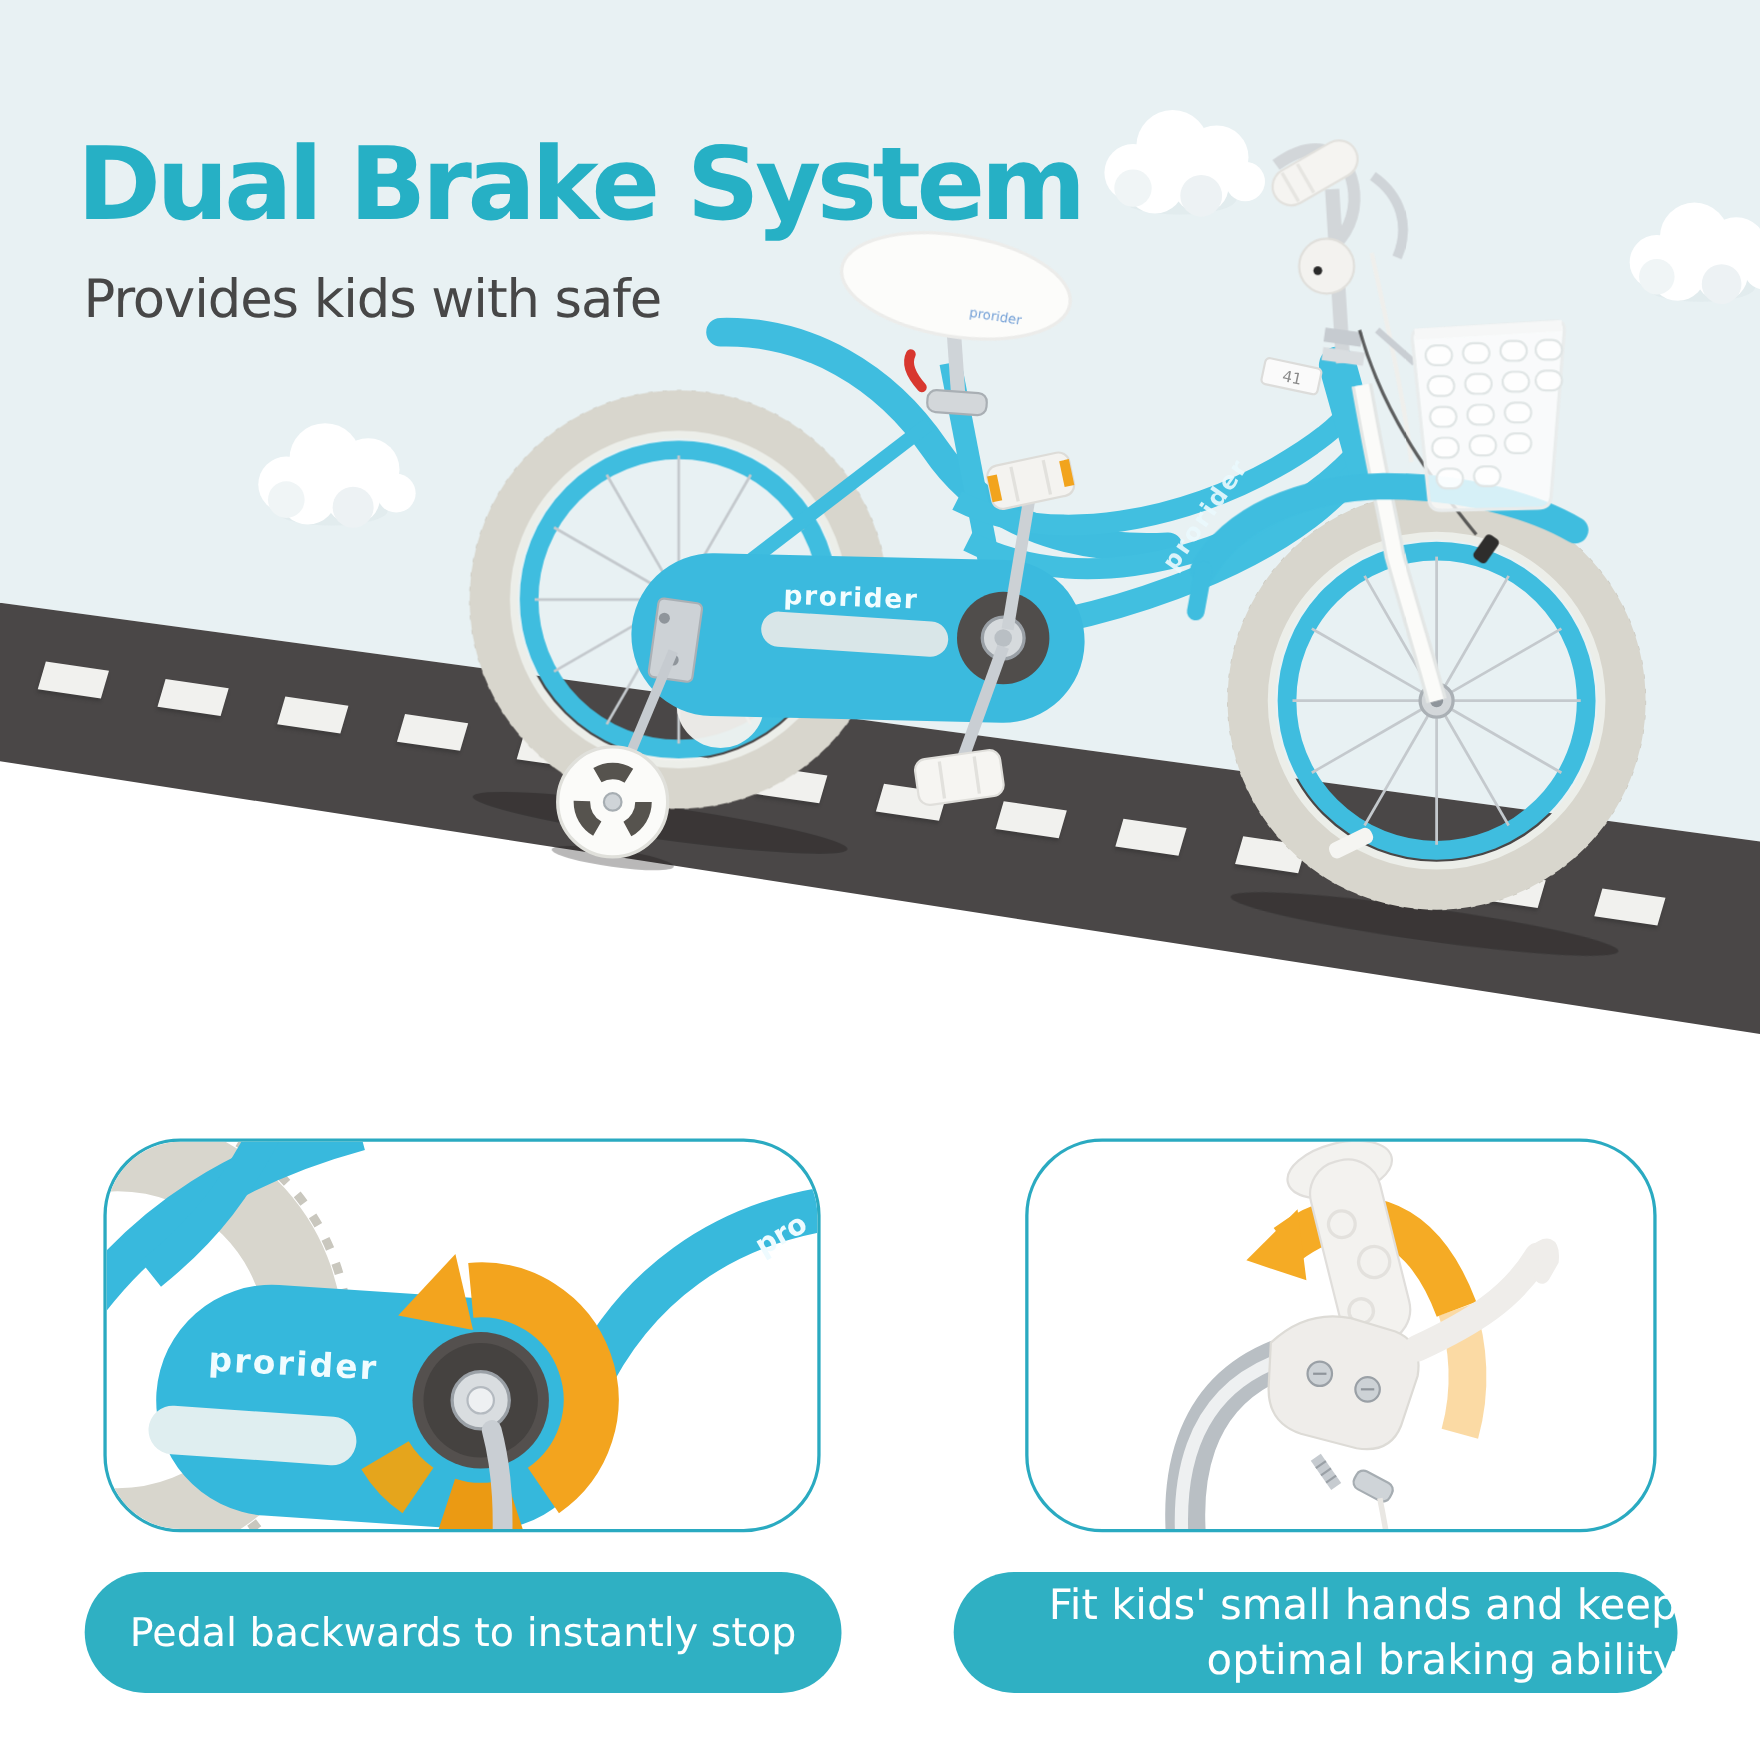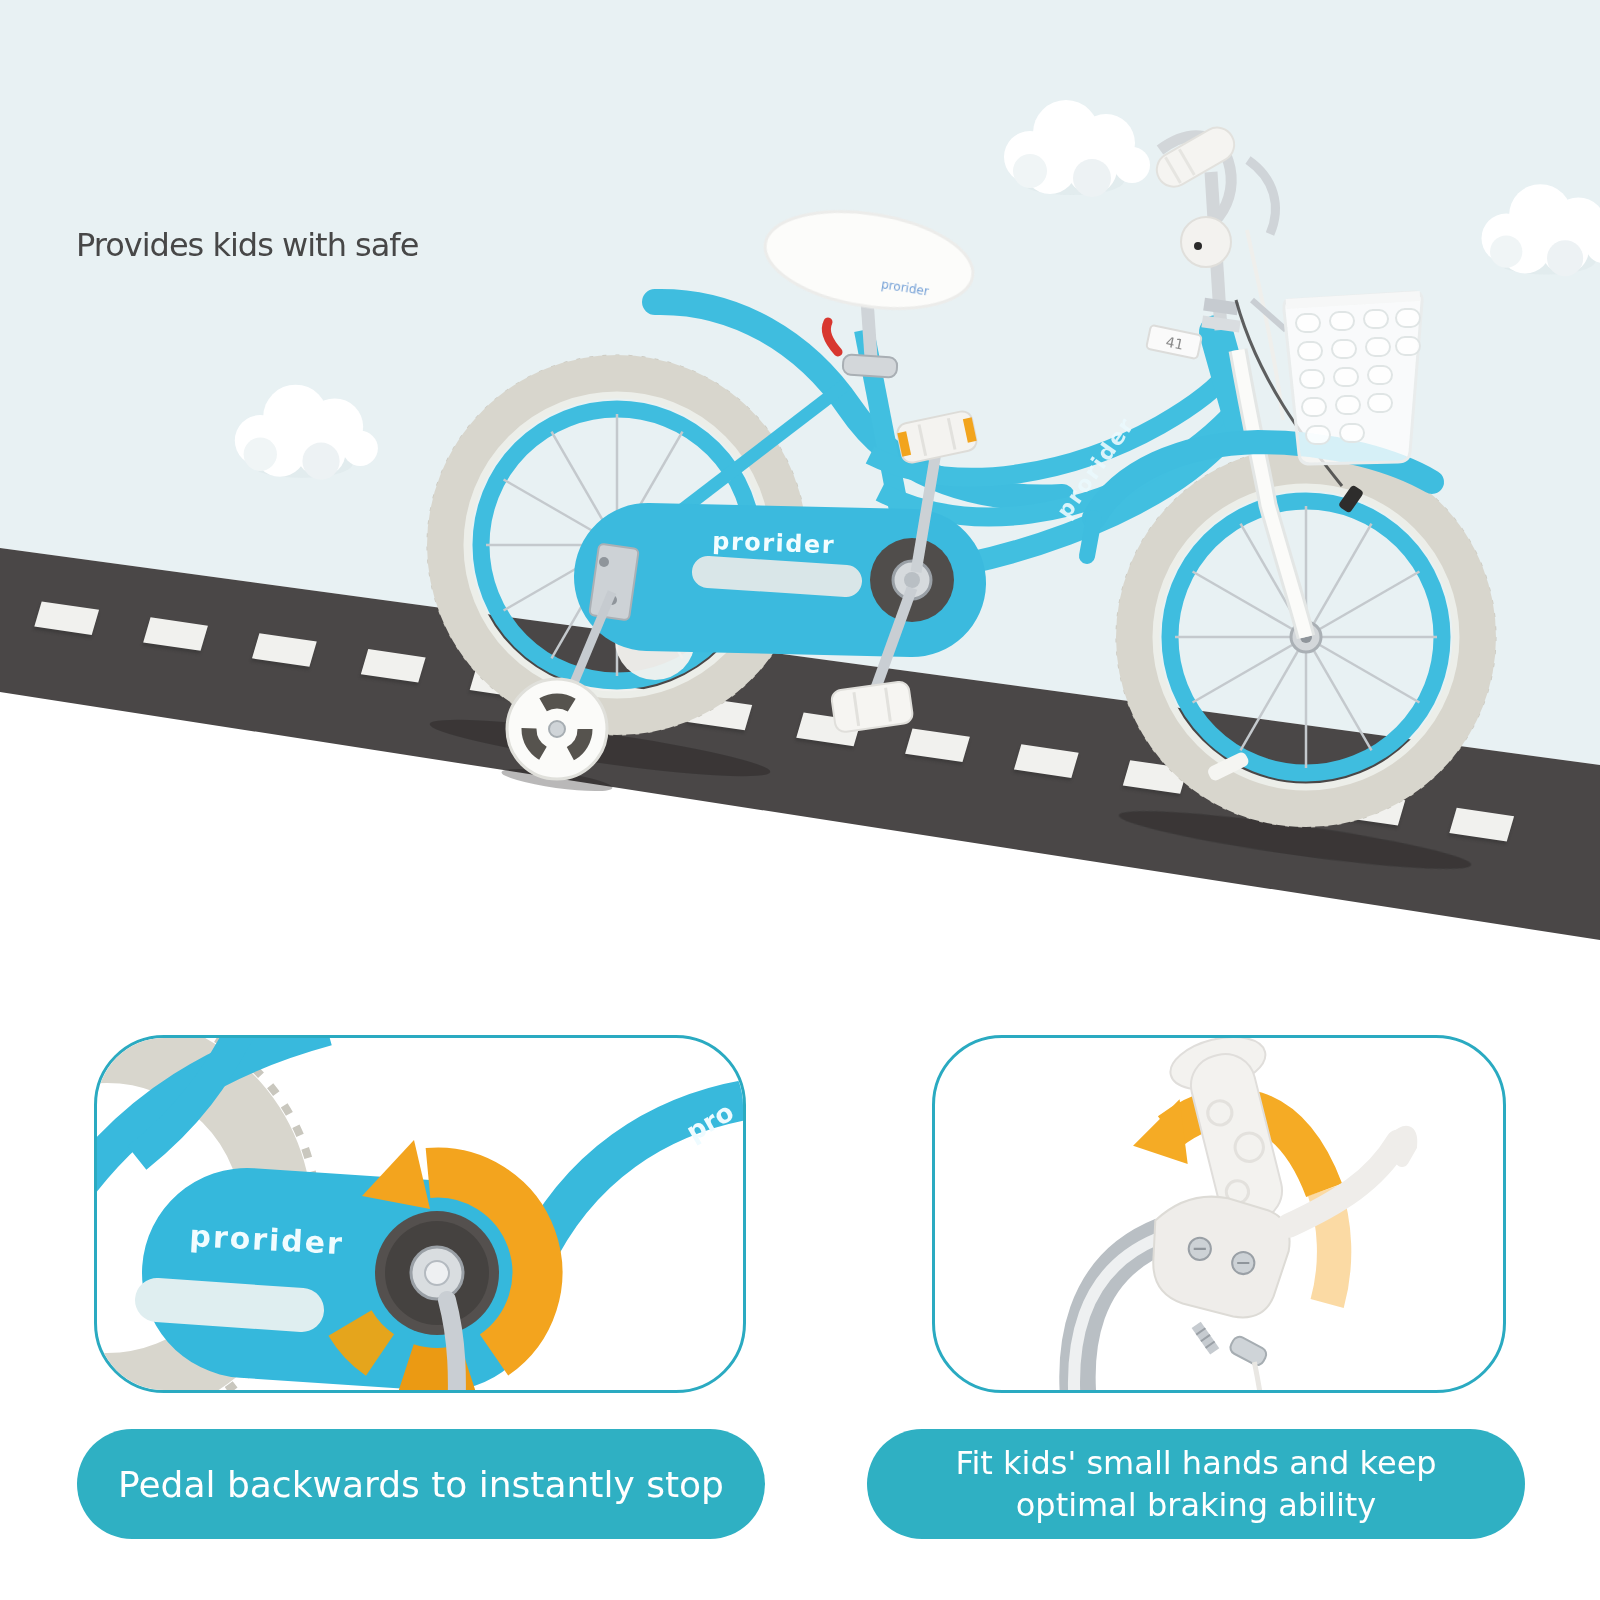--- a/index.html
+++ b/index.html
@@ -12,40 +12,40 @@
   .road{position:absolute;left:0;top:0;width:1600px;height:1600px;background:#4a4747;
        clip-path:polygon(0 548px,1600px 765px,1600px 940px,0 692px);}
   .dash-line{position:absolute;left:38px;top:601px;width:1700px;height:26px;display:flex;gap:52px;
        transform:rotate(8.3deg);transform-origin:left center;}
   .dash{width:58px;height:26px;background:#f1f1ee;flex:none;transform:skewX(-8deg);
        box-shadow:0 3px 3px rgba(40,40,40,.35);}
 
   
   .title{position:absolute;left:70px;top:58px;font-size:92px;font-weight:800;letter-spacing:-4px;
        color:#26b0c5;line-height:1.05;}
-  .subtitle{position:absolute;left:76px;top:190px;font-size:32px;letter-spacing:-1px;
+  .subtitle{position:absolute;left:76px;top:190px;font-size:48px;letter-spacing:-1px;
        color:#474747;line-height:1.45;}
   .subtitle span{display:block;}
 
   .feature-heading{position:absolute;top:928px;font-size:56px;font-weight:800;color:#26b0c5;
        text-align:center;letter-spacing:-1px;}
   .feature-heading.left{left:94px;width:646px;}
   .feature-heading.right{left:932px;width:568px;}
 
   .card{position:absolute;top:1035px;height:352px;border:3px solid #2aaac1;border-radius:70px;
        background:#ffffff;overflow:hidden;}
   .card.left{left:94px;width:646px;}
   .card.right{left:932px;width:568px;}
   .card svg{display:block;width:100%;height:100%;}
 
   .pill{position:absolute;top:1429px;height:110px;border-radius:55px;background:#2fb0c3;
        color:#ffffff;display:flex;flex-direction:column;align-items:center;justify-content:center;
        text-align:center;}
   .pill.left{left:77px;width:688px;font-size:36px;}
-  .pill.right{left:867px;width:658px;font-size:32px;line-height:1.32;}
+  .pill.right{left:867px;width:658px;font-size:38px;line-height:1.32;align-items:flex-end;}
 
   .hero-svg{position:absolute;left:0;top:0;width:1600px;height:1600px;}
   svg text{font-family:"DejaVu Sans",sans-serif;}
 </style>
 </head>
 <body>
 
 <div class="canvas">
 
   <div class="sky"></div>
@@ -245,20 +245,21 @@
           <use href="#bh" x="1368" y="366"></use>
         <use href="#bh" x="1302" y="398"></use>
           <use href="#bh" x="1336" y="396"></use>
           <use href="#bh" x="1368" y="394"></use>
         <use href="#bh" x="1306" y="426"></use>
           <use href="#bh" x="1340" y="424"></use>
       </g>
     </g>
   </svg>
 
+  <h1 class="title">Dual Brake System</h1>
   <p class="subtitle">
     <span>Provides kids with safe</span>
   </p>
 
 
   <div class="card left">
     <svg viewBox="0 0 646 352">
       <circle cx="10" cy="180" r="210" fill="none" stroke="#c9c7be" stroke-width="8" stroke-dasharray="10 14"></circle>
       <circle cx="10" cy="180" r="170" fill="none" stroke="#d8d6cd" stroke-width="70"></circle>
       <path d="M -20 150 C 40 70 120 20 230 -10" fill="none" stroke="#38b9dd" stroke-width="36"></path>

